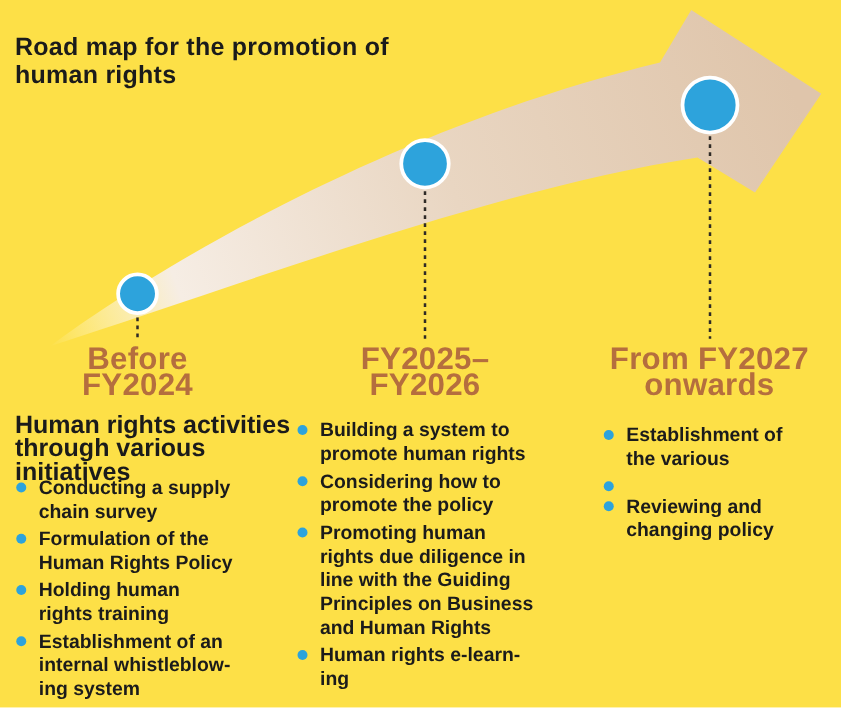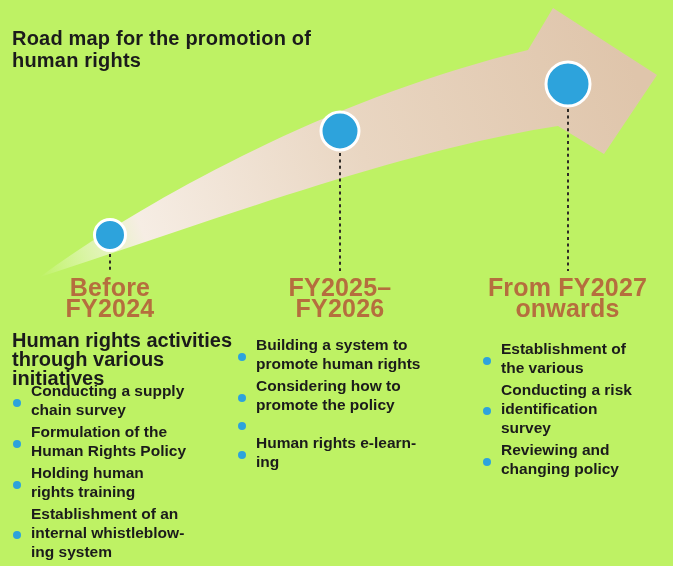--- a/index.html
+++ b/index.html
@@ -1,18 +1,18 @@
 <!DOCTYPE html>
 <html><head>
 <meta charset="utf-8">
 <style>
   html,body { margin:0; padding:0; background:#ffffff; }
   .canvas {
     position:relative; width:673px; height:566px;
-    background:#bef264; overflow:hidden;
+    background:#fde047; overflow:hidden;
     font-family:"Liberation Sans", sans-serif;
     color:#1b1b1b;
   }
   .arrow-layer { position:absolute; left:0; top:0; }
   .title {
     position:absolute; left:12px; top:27px; width:370px;
     margin:0; font-size:20px; font-weight:bold; line-height:22px;
     letter-spacing:.2px; color:#1b1b1b; white-space:pre-line;
   }
   .col-head {
@@ -26,21 +26,21 @@
   .head-3 { left:470px; width:195px; }
   .intro {
     position:absolute; left:12px; top:331px; width:232px;
     margin:0; font-size:20px; font-weight:bold; line-height:19px;
     white-space:pre-line; color:#1b1b1b;
   }
   .bullet-list { position:absolute; margin:0; padding:0; list-style:none; }
   .list-1 { left:13px;  top:381px; width:222px; }
   .list-2 { left:238px; top:335px; width:222px; }
   .list-3 { left:483px; top:339px; width:192px; }
-  .bullet-item { display:flex; margin:0 0 3px 0;align-items:center; }
+  .bullet-item { display:flex; margin:0 0 3px 0; }
   .bullet-marker {
     flex:none; width:8px; height:8px; border-radius:50%;
     background:#2da3dc; margin:5px 10px 0 0;
   }
   .bullet-text {
     font-size:15.5px; font-weight:bold; line-height:19px;
     white-space:pre-line; color:#1b1b1b;
   }
 </style>
 </head>
@@ -119,39 +119,41 @@
       <span class="bullet-text">Building a system to
 promote human rights</span>
     </li>
     <li class="bullet-item">
       <span class="bullet-marker"></span>
       <span class="bullet-text">Considering how to
 promote the policy</span>
     </li>
     <li class="bullet-item">
       <span class="bullet-marker"></span>
+      <span class="bullet-text">Promoting human
+rights due diligence in
+line with the Guiding
+Principles on Business
+and Human Rights</span>
     </li>
     <li class="bullet-item">
       <span class="bullet-marker"></span>
       <span class="bullet-text">Human rights e-learn-
 ing</span>
     </li>
   </ul>
 
   <ul class="bullet-list list-3">
     <li class="bullet-item">
       <span class="bullet-marker"></span>
       <span class="bullet-text">Establishment of
 the various</span>
     </li>
     <li class="bullet-item">
       <span class="bullet-marker"></span>
-      <span class="bullet-text">Conducting a risk
-identification
-survey</span>
     </li>
     <li class="bullet-item">
       <span class="bullet-marker"></span>
       <span class="bullet-text">Reviewing and
 changing policy</span>
     </li>
   </ul>
 
 </div>
 

